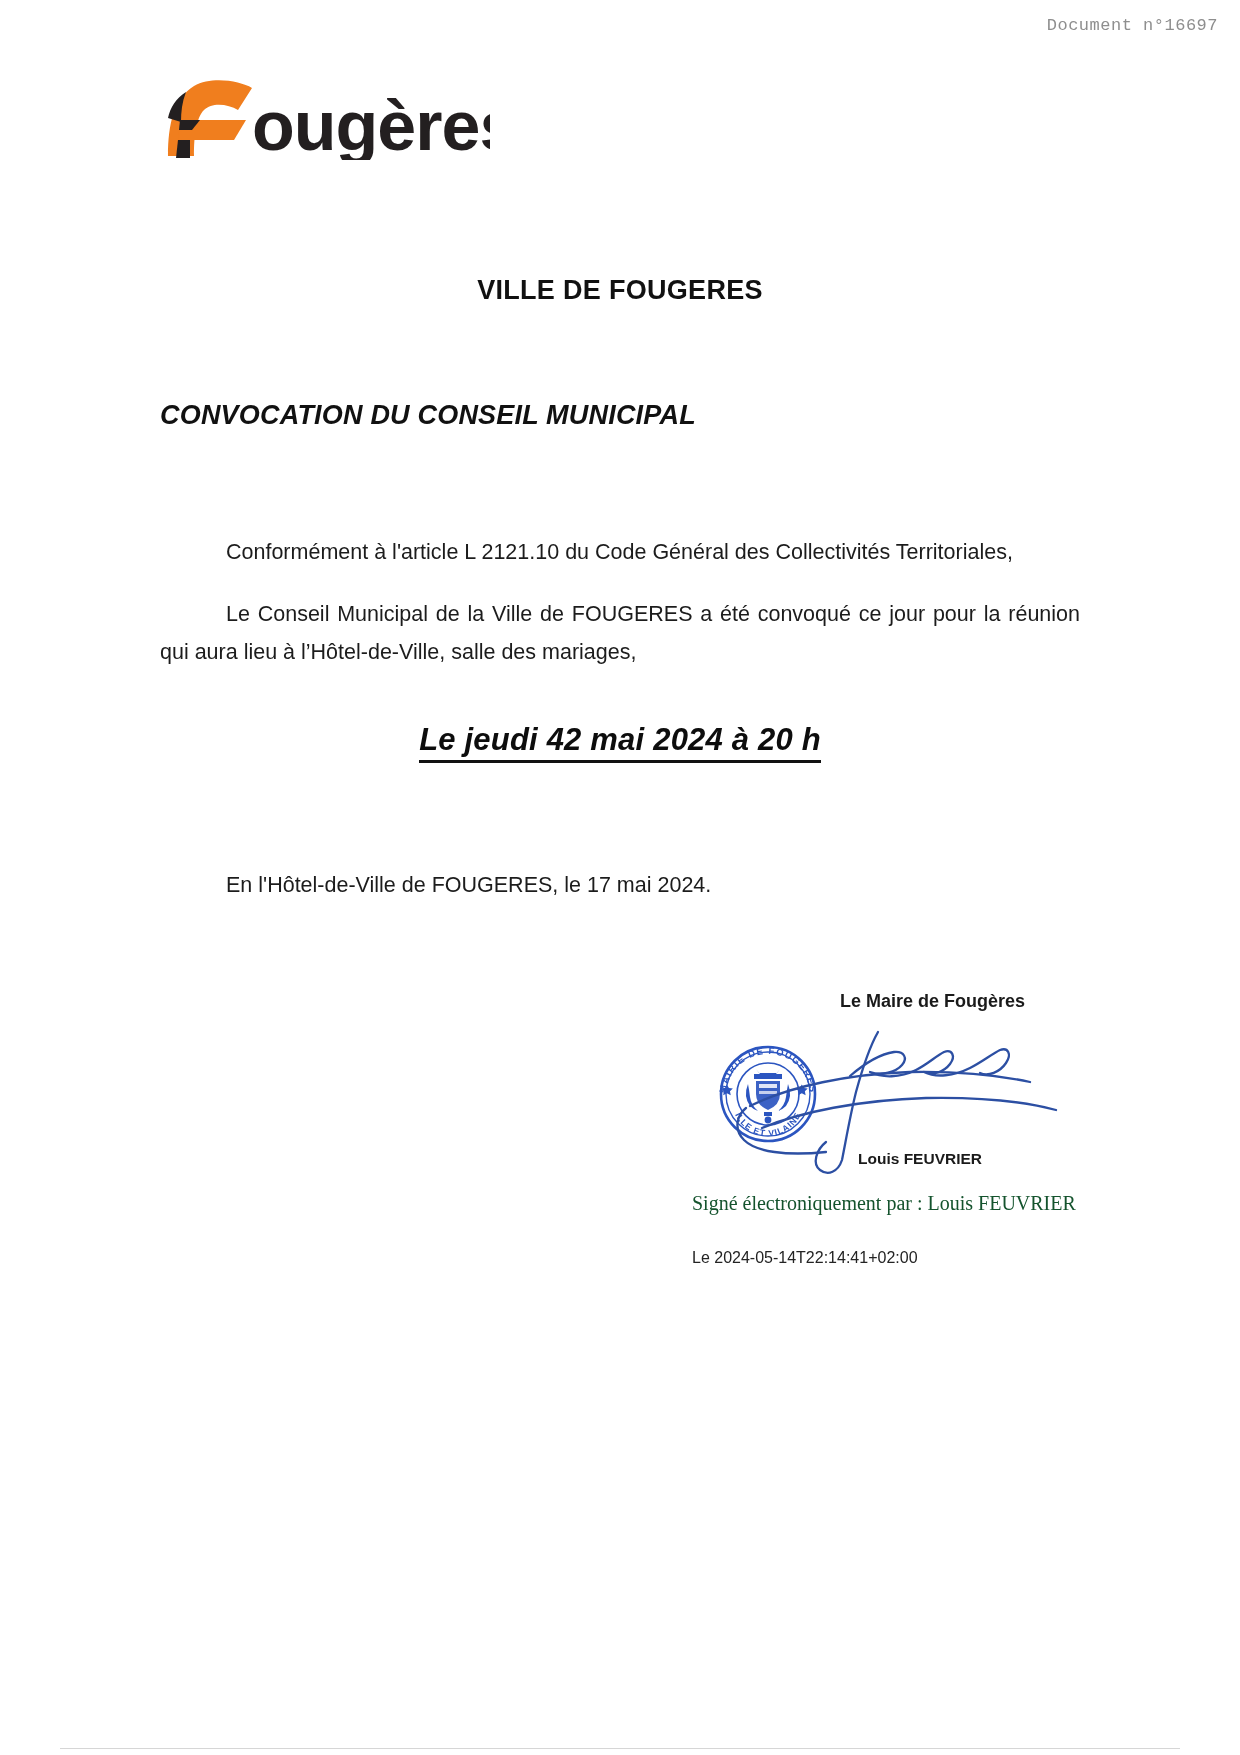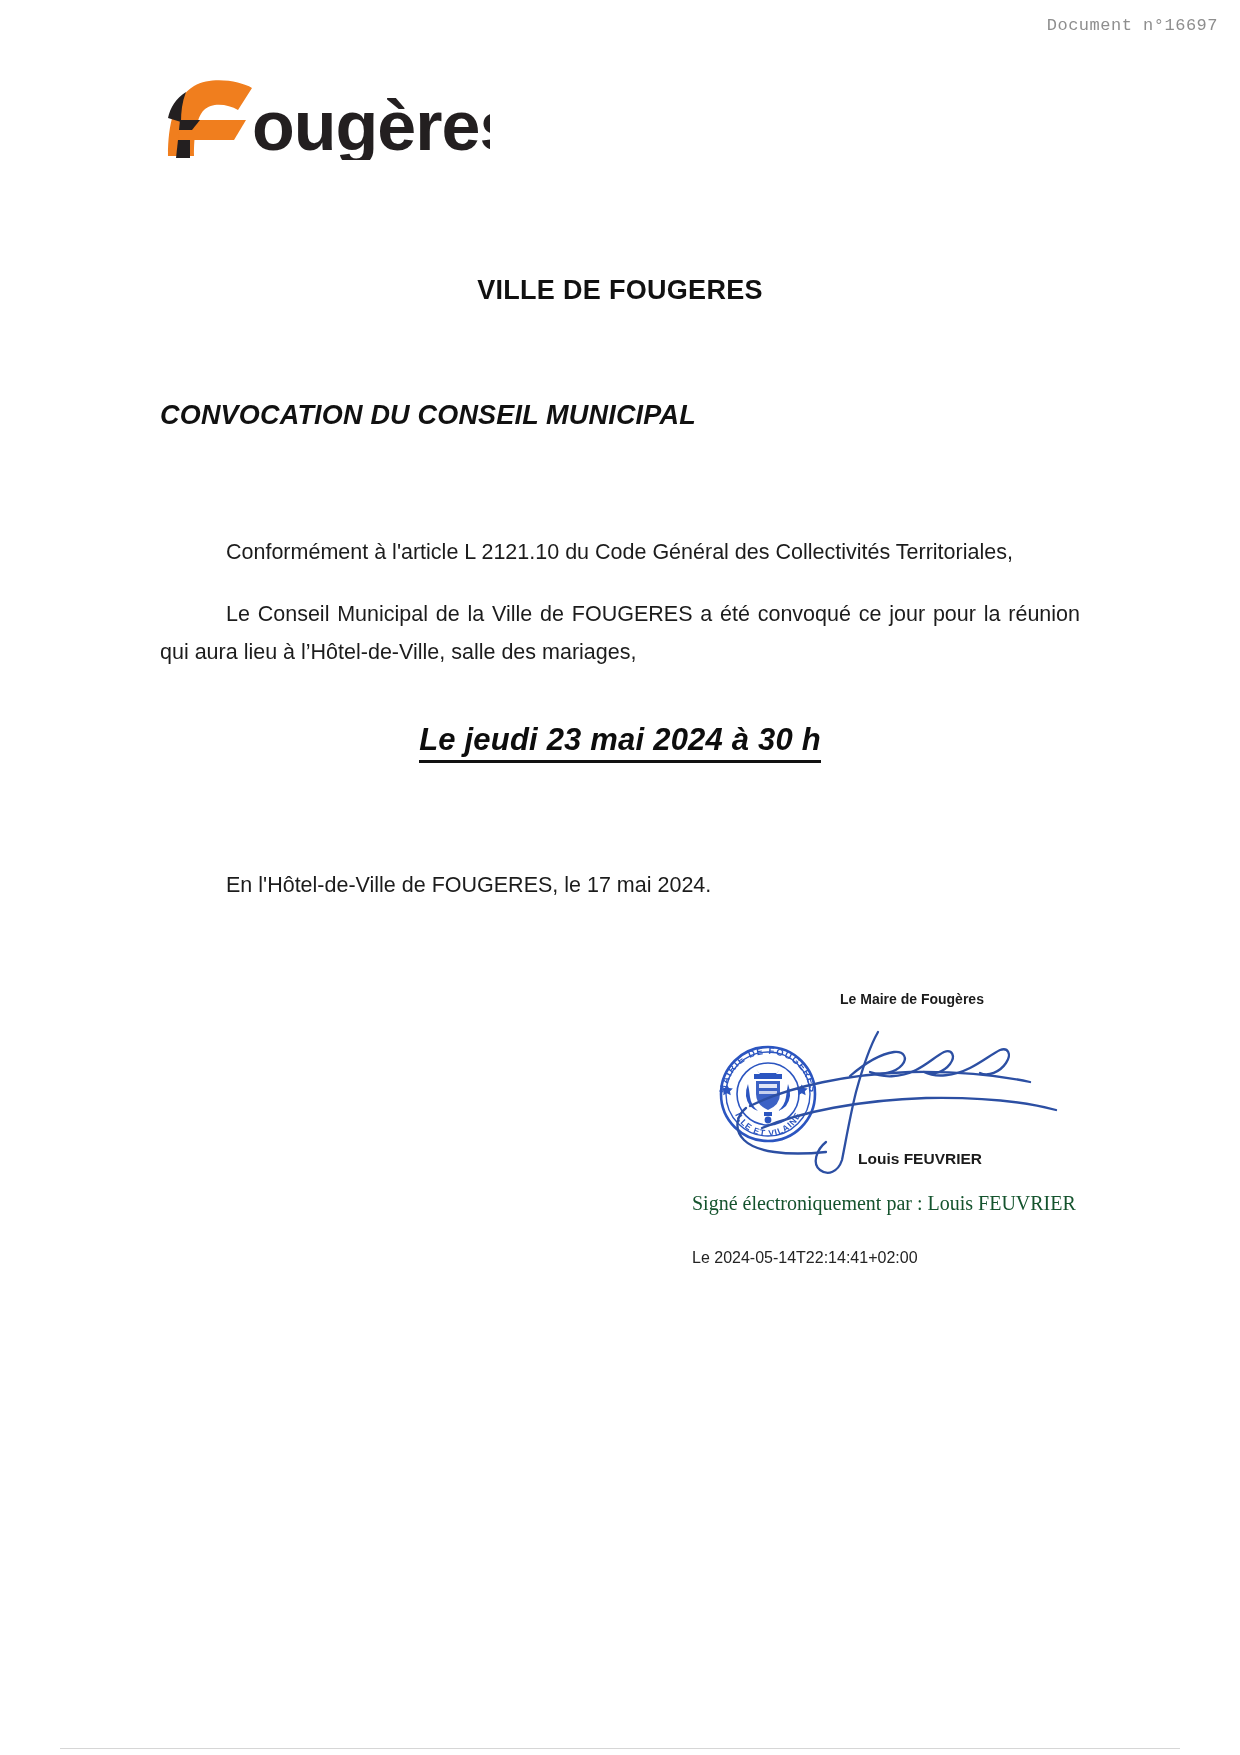--- a/index.html
+++ b/index.html
@@ -124,21 +124,21 @@
     position: absolute;
     left: 690px;
     top: 980px;
     width: 400px;
     height: 320px;
   }
   .sig-title {
     position: absolute;
     left: 150px;
     top: 11px;
-    font-size: 14px;
+    font-size: 18px;
     font-weight: bold;
     color: #1a1a1a;
     white-space: nowrap;
   }
   .seal {
     position: absolute;
     left: 22px;
     top: 58px;
     width: 112px;
     height: 112px;
@@ -212,21 +212,21 @@
 
     <div class="title-ville">VILLE DE FOUGERES</div>
 
     <div class="title-convocation">CONVOCATION DU CONSEIL MUNICIPAL</div>
 
     <div class="para para-1">Conformément à l'article L 2121.10 du Code Général des Collectivités Territoriales,</div>
 
     <div class="para para-2">Le Conseil Municipal de la Ville de FOUGERES a été convoqué ce jour pour la réunion qui aura lieu à l’Hôtel-de-Ville, salle des mariages,</div>
 
     <div class="date-line">
-      <span>Le jeudi 23 mai 2024 à 30 h</span>
+      <span>Le jeudi 42 mai 2024 à 20 h</span>
     </div>
 
     <div class="closing">En l'Hôtel-de-Ville de FOUGERES, le 17 mai 2024.</div>
 
   </div>
 
   <div class="sig-area">
 
     <div class="sig-title">Le Maire de Fougères</div>
 

